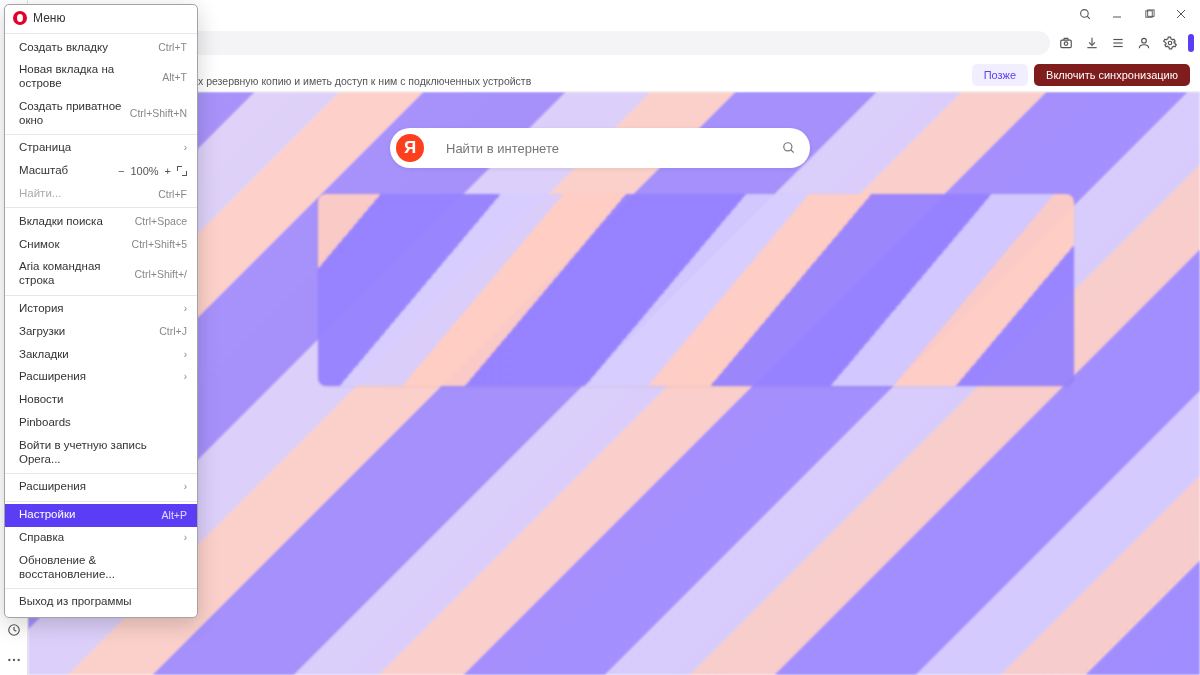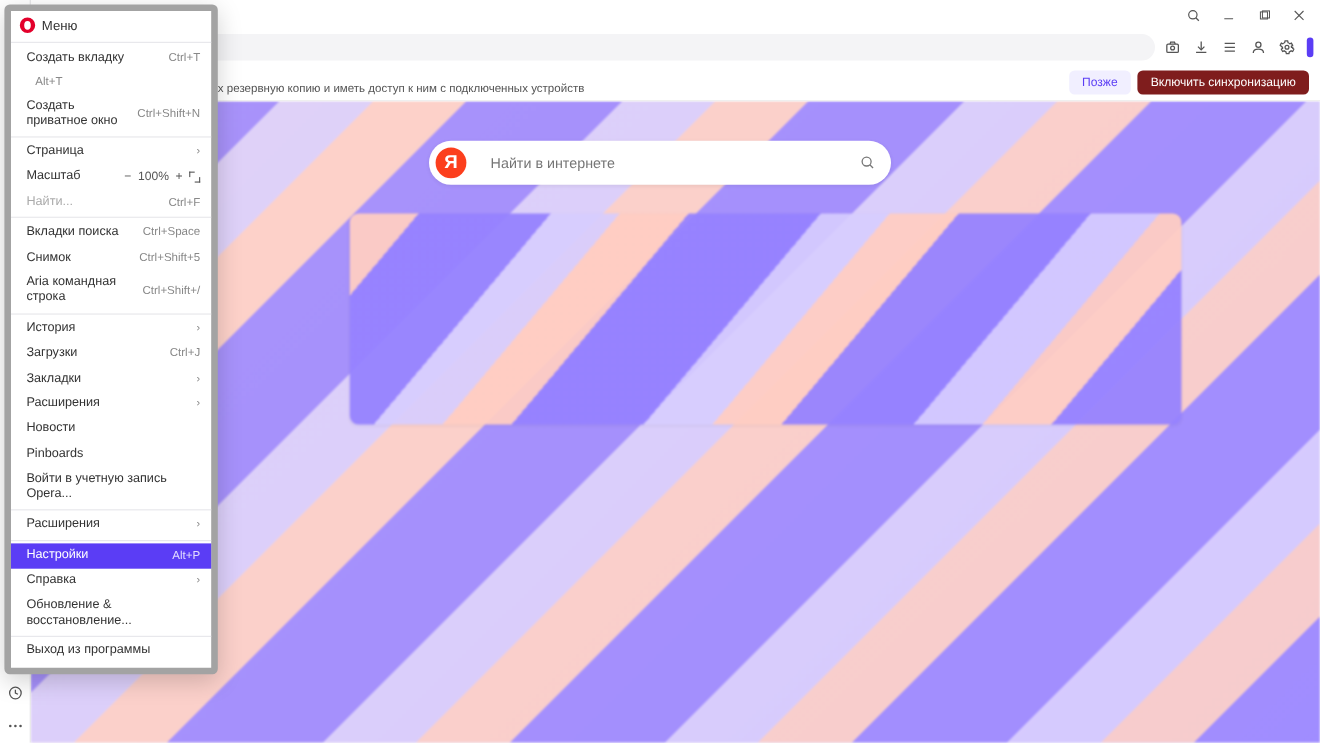--- a/index.html
+++ b/index.html
@@ -57,21 +57,21 @@
     box-shadow: 0 1px 3px rgba(0,0,0,0.06);
   }
 
   
   .search-bubble { position:absolute; left:50%; top:128px; transform:translateX(-50%); width:420px; height:40px; background:#fff; border-radius:22px; box-shadow:0 1px 4px rgba(0,0,0,0.08); display:flex; align-items:center; padding:0 14px 0 6px; z-index:25; }
   .yandex-logo { width:28px; height:28px; border-radius:50%; background:#fc3f1d; display:flex; align-items:center; justify-content:center; color:#fff; font-weight:700; font-size:17px; margin-right:10px; }
   .search-bubble input { flex:1; border:none; outline:none; font-size:13px; color:#888; background:transparent;margin-left:12px; }
   .search-bubble .sicon { color:#777; }
 
   
-  .menu { position:absolute; left:4px; top:4px; width:194px; background:#fff; border:6px solid #a3a3a3; border-radius:5px; box-shadow:0 6px 22px rgba(0,0,0,0.18); z-index:100; font-size:11.5px; color:#333; padding-bottom:3px; }
+  .menu { position:absolute; left:4px; top:4px; width:194px; background:#fff; border:1px solid #a3a3a3; border-radius:5px; box-shadow:0 6px 22px rgba(0,0,0,0.18); z-index:100; font-size:11.5px; color:#333; padding-bottom:3px; }
   .menu .menu-header { display:flex; align-items:center; gap:6px; padding:6px 10px 6px 8px; font-size:12px; color:#333; }
   .opera-o { width:14px; height:14px; border:3px solid #e3002b; border-radius:50%; border-left-width:4px; border-right-width:4px; }
   .menu .sep { height:1px; background:#e6e6ea; margin:2px 0; }
   .menu .item { display:flex; align-items:center; justify-content:space-between; padding:4.5px 10px 4.5px 14px; cursor:pointer; line-height:1.2; }
   .menu .item.selected { background:#5b3df5; color:#fff; }
   .menu .item.disabled { color:#aaa; cursor:default;text-align:center; }
   .menu .item .shortcut { color:#888; font-size:10.5px; margin-left: 8px; white-space: nowrap; }
   .menu .item.selected .shortcut { color:#e2dcff; }
   .menu .item .arrow { color:#888; font-size:10px; }
   .menu .zoom-row .zoom-controls { display:flex; align-items:center; gap:6px; font-size:11px; color:#555; }
@@ -204,20 +204,21 @@
     <span class="opera-o"></span>
     <span>Меню</span>
   </div>
   <div class="sep"></div>
   <div id="menu-items">
       <div class="item">
         <span>Создать вкладку</span>
         <span class="shortcut">Ctrl+T</span>
       </div>
       <div class="item">
+        <span>Новая вкладка на острове</span>
         <span class="shortcut">Alt+T</span>
       </div>
       <div class="item">
         <span>Создать приватное окно</span>
         <span class="shortcut">Ctrl+Shift+N</span>
       </div>
       <div class="sep"></div>
       <div class="item">
         <span>Страница</span>
         <span class="arrow">›</span>

